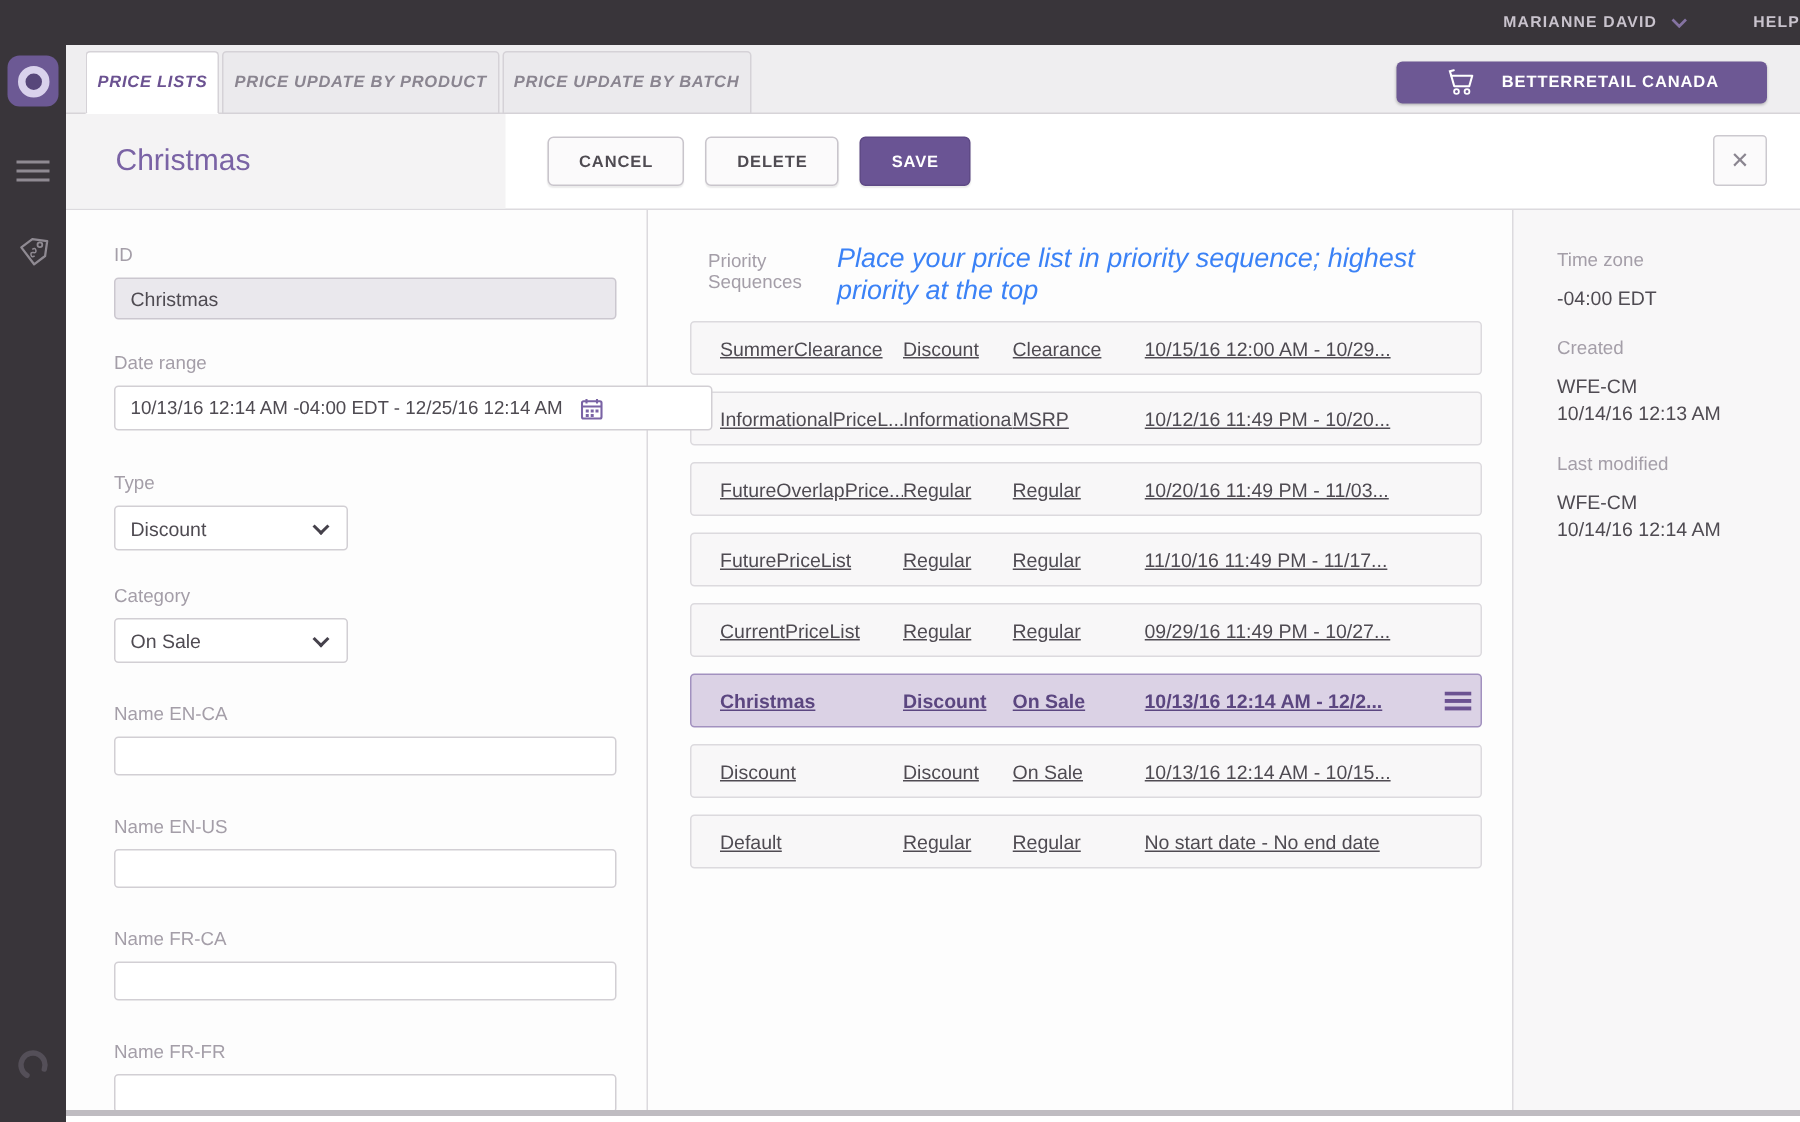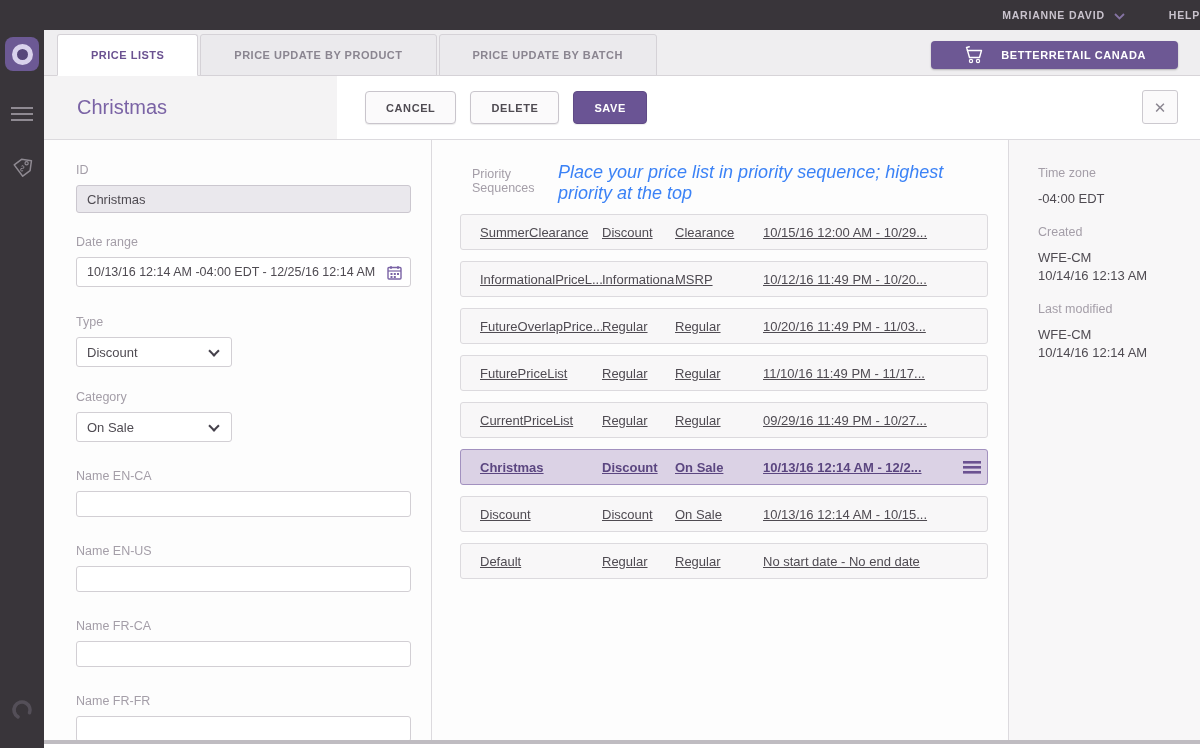--- a/index.html
+++ b/index.html
@@ -23,23 +23,23 @@
   .nav-tag { position:absolute; left:10px; top:125px; cursor:pointer; }
   .spinner { position:absolute; left:10px; top:668px; }
 
   
   .main { position:absolute; left:44px; top:30px; width:1156px; height:714px;
     display:flex; flex-direction:column; }
 
   
   .tabbar { position:relative; height:46px; background:#efeef0; border-bottom:1px solid #d7d4d8; flex:none; }
   .tabs { position:absolute; left:13px; bottom:-1px; display:flex; }
-  .tab { height:42px; display:flex; align-items:center; padding:0 33px; margin-right:2px;
+  .tab { height:42px; display:flex; align-items:center; padding:0 7px; margin-right:2px;
     font-size:11px; font-weight:700; letter-spacing:.5px; color:#8a8590; background:#ebeaed;
-    border:1px solid #d5d2d7; border-radius:3px 3px 0 0; cursor:pointer; white-space:nowrap; }
+    border:1px solid #d5d2d7; border-radius:3px 3px 0 0; cursor:pointer; white-space:nowrap;font-style:italic; }
   .tab.active { background:#fff; color:#6b5291; border-bottom:1px solid #fff; }
   .site-btn { position:absolute; right:22px; top:11px; height:28px; padding:0 32px; border:none;
     border-radius:4px; background:#6d5894; color:#fff; font-family:inherit; font-size:11px; font-weight:700;
     letter-spacing:.6px; display:flex; align-items:center; gap:16px; cursor:pointer;
     box-shadow:0 1px 2px rgba(0,0,0,.25); }
 
   
   .header { position:relative; height:64px; background:#fff; border-bottom:1px solid #dcdade; flex:none; }
   .title-block { position:absolute; left:0; top:0; width:293px; height:63px; background:#f4f3f4;
     display:flex; align-items:center; padding-left:33px; }
@@ -60,21 +60,21 @@
   
   .form-panel { width:388px; flex:none; background:#fdfdfd; border-right:1px solid #dcdade;
     padding:23px 20px 0 32px; }
   .fgroup { margin-bottom:27px; }
   .fgroup.first { margin-bottom:22px; }
   .flabel { display:block; font-size:12.5px; color:#a49ea8; margin-bottom:8px; }
   .tinput { width:335px; height:26px; border:1px solid #d2cfd4; border-radius:3px; background:#fff;
     font-family:inherit; font-size:13px; color:#4f4b52; padding:0 10px; }
   .tinput.ro { height:28px; background:#eae8ed; border-color:#cbc7cf; }
   .date-wrap { position:relative; width:335px; }
-  .date-wrap .tinput { height:30px; width:335px; font-size:12.5px; }
+  .date-wrap .tinput { height:30px; width:399px; font-size:12.5px; }
   .date-wrap svg { position:absolute; right:9px; top:8px; pointer-events:none; }
   .two-col { display:flex; gap:23px;flex-direction:column; }
   .select { position:relative; width:156px; height:30px; border:1px solid #d2cfd4; border-radius:3px;
     background:#fff; font-size:13px; color:#4f4b52; display:flex; align-items:center; padding:0 30px 0 10px;
     cursor:pointer; }
   .chev { position:absolute; right:13px; top:9px; width:8px; height:8px; border-right:2px solid #45414b;
     border-bottom:2px solid #45414b; transform:rotate(45deg); }
 
   
   .list-panel { flex:1; background:#fdfdfd; padding:22px 20px 0 28px; min-width:0; }

